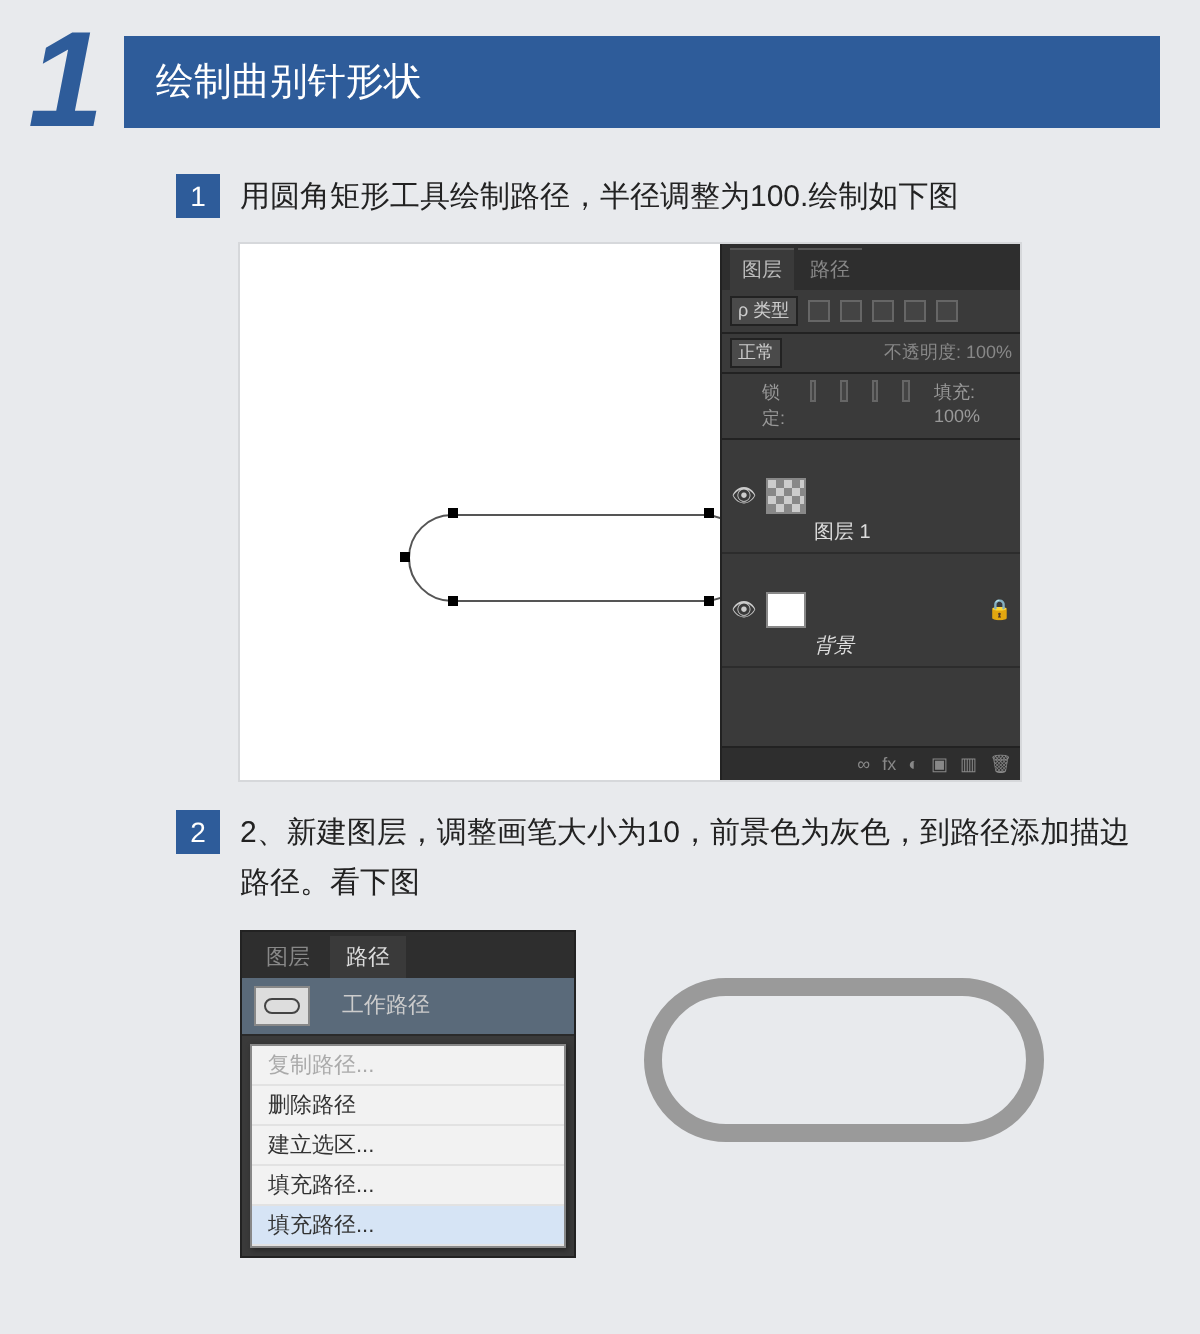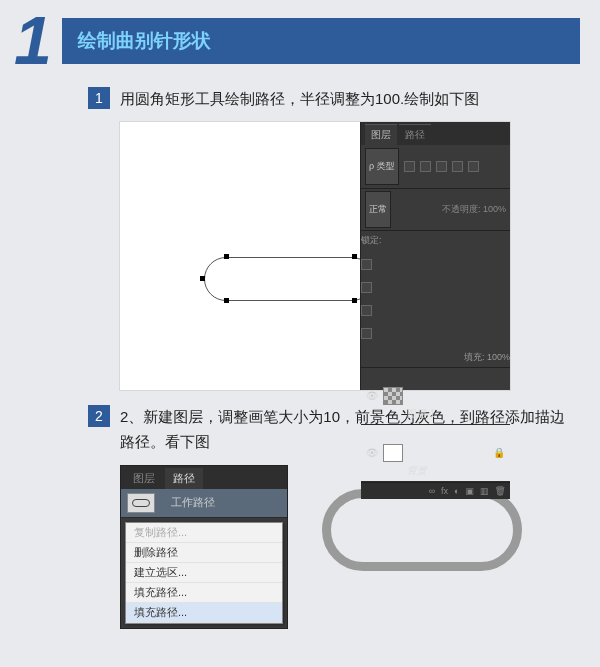--- a/index.html
+++ b/index.html
@@ -24,23 +24,23 @@
     line-height: 1;
     margin-left: 14px;
     margin-right: 10px;
     position: relative;
     top: 6px;
     font-family: "Arial", sans-serif;
   }
   .section-title-bar {
     flex: 1;
     background: #2e5c9a;
-    color: #7dd3fc;
+    color: #ffffff;
     font-size: 19px;
-    font-weight: 700;
+    font-weight: 400;
     padding: 10px 16px;
     margin-right: 20px;
     margin-bottom: 4px;
   }
   .step {
     margin: 0 20px 14px 88px;
   }
   .step-header {
     display: flex;
     align-items: flex-start;
@@ -120,46 +120,45 @@
     display: flex;
     align-items: center;
     gap: 5px;
     padding: 3px 4px;
     border-bottom: 1px solid #222;
     font-size: 9px;
   }
   .lp-sel {
     background: #4a4a4a;
     border: 1px solid #222;
-    padding: 11px 3px;
+    padding: 0 3px;
     font-size: 9px;
     color: #ccc;
   }
   .lp-icon {
     width: 11px; height: 11px;
     border: 1px solid #666;
     background: #444;
   }
   .lp-row2 {
     display: flex;
     align-items: center;
     justify-content: space-between;
     padding: 2px 4px;
     font-size: 9px;
     color: #888;
     border-bottom: 1px solid #222;
   }
   .lp-lockrow {
     display: flex;
     gap: 12px;
-    padding: 3px 0;
+    padding: 3px 20px;
     border-bottom: 1px solid #222;
     font-size: 9px;
     color: #999;
-    flex-direction: column;
   }
   .lp-layers { flex: 1; }
   .lp-layer {
     display: flex;
     align-items: center;
     gap: 4px;
     padding: 3px 4px;
     border-bottom: 1px solid #2c2c2c;
     font-size: 10px;
   }

